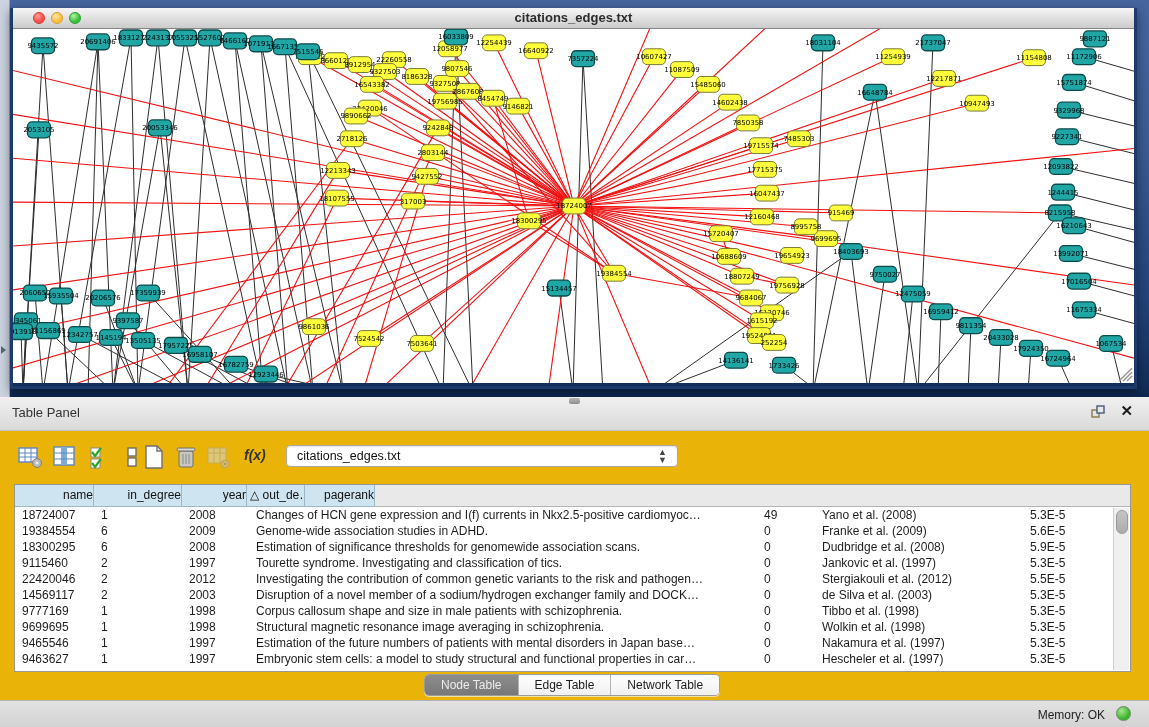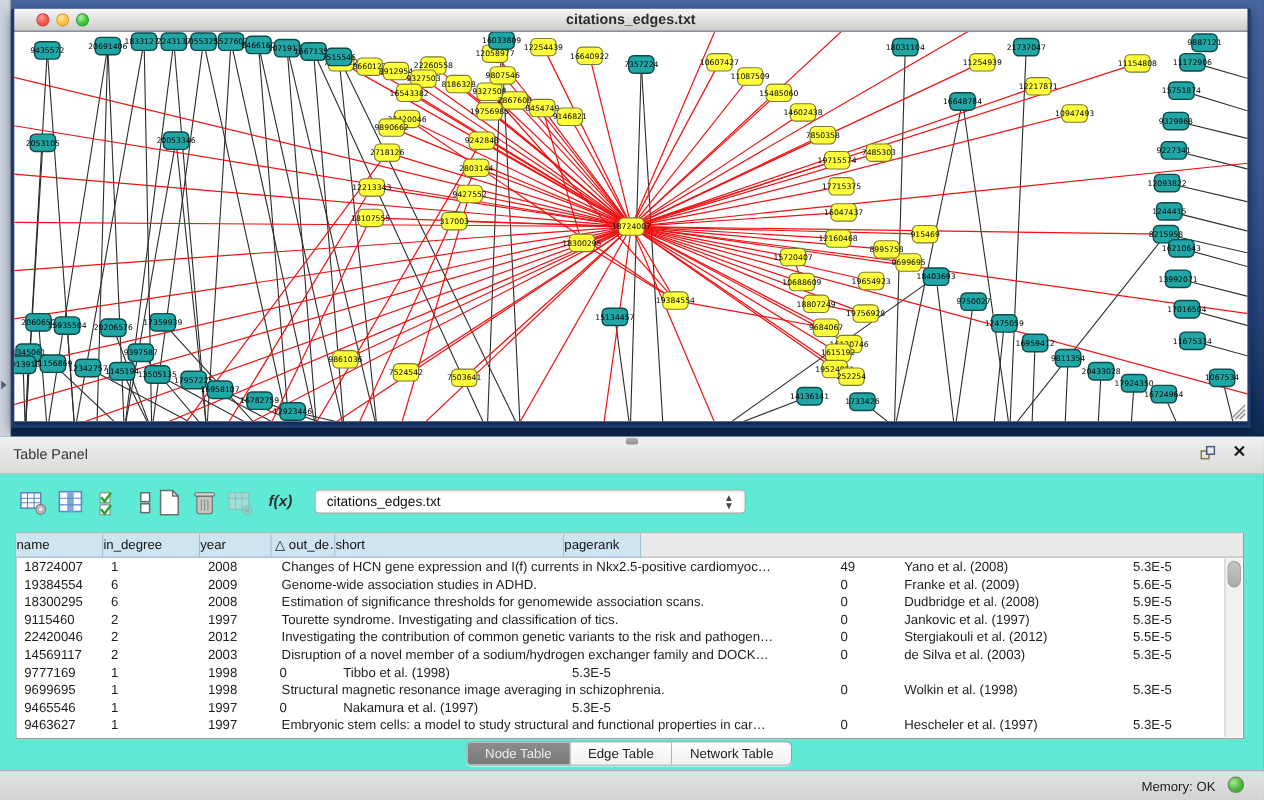--- a/index.html
+++ b/index.html
@@ -29,21 +29,21 @@
   #net-svg{width:100%;height:100%;display:block;}
 
   .edge-red{stroke:#f21010;stroke-width:1.1;}
   .edge-black{stroke:#2b2b2b;stroke-width:1;}
   .node-y{fill:#ffff3c;stroke:#7a7a33;stroke-width:1;}
   .node-t{fill:#21a6a6;stroke:#0d4a4a;stroke-width:1.3;}
   .node-label{font:7px "DejaVu Sans",sans-serif;fill:#000;text-anchor:middle;}
   .grip-line{stroke:#9a9a9a;stroke-width:1.5;}
 
   
-  #table-panel{position:absolute;left:0;top:397px;width:1149px;height:330px;background:#5eead4;}
+  #table-panel{position:absolute;left:0;top:397px;width:1149px;height:330px;background:#eab308;}
   #panel-header{position:absolute;left:0;top:0;width:1149px;height:33px;
     background:linear-gradient(#f0f0f0,#dadada);border-bottom:1px solid #c2c2c2;}
   #panel-title{position:absolute;left:12px;top:8px;font-size:13px;color:#333;}
   #splitter-handle{position:absolute;left:569px;top:1px;width:11px;height:6px;
     background:linear-gradient(#b5b5b5,#8f8f8f);border-radius:2px;}
   #float-icon{position:absolute;right:44px;top:8px;width:14px;height:14px;}
   #close-icon{position:absolute;right:16px;top:6px;font-size:15px;font-weight:bold;color:#1c1c1c;line-height:16px;}
 
   
   #toolbar{position:absolute;left:0;top:40px;width:1149px;height:40px;}
@@ -53,21 +53,21 @@
     font-family:Liberation Sans, sans-serif;font-style:italic;font-weight:bold;}
   #table-combo{position:absolute;left:286px;top:8px;width:392px;height:22px;background:#ffffff;
     border:1px solid #a9a9a9;border-radius:4px;box-sizing:border-box;box-shadow:inset 0 1px 2px rgba(0,0,0,.12);}
   #table-combo .cval{position:absolute;left:10px;top:3px;font-size:12.5px;color:#111;}
   #table-combo .steppers{position:absolute;right:10px;top:2px;font-size:9px;color:#444;line-height:8px;text-align:center;}
 
   
   #table-box{position:absolute;left:14px;top:87px;width:1117px;height:188px;background:#ffffff;
     border:1px solid #979797;box-sizing:border-box;}
   #thead{display:flex;height:22px;background:#e6e6e6;}
-  .thcell{box-sizing:border-box;height:22px;line-height:21px;font-size:12px;color:#111;text-align:left;
+  .thcell{box-sizing:border-box;height:22px;line-height:21px;font-size:12px;color:#111;text-align:right;
     background:#cfe4f1;border-right:1px solid #9db8c9;border-bottom:1px solid #9db8c9;overflow:hidden;white-space:nowrap;}
   .thcell.sorted{text-align:left;padding-left:3px;}
   .thfiller{flex:1;background:#e9e9e9;border-bottom:1px solid #b5b5b5;}
   .col0{width:79px;}.col1{width:88px;}.col2{width:65px;}.col3{width:510px;}
   .col4{width:58px;}.col5{width:208px;}.col6{width:70px;}
   #tbody{position:absolute;left:0;top:22px;right:16px;bottom:0;overflow:hidden;}
   .trow{display:flex;height:16px;}
   .tcell{box-sizing:border-box;height:16px;line-height:16px;font-size:12px;color:#1d1d1d;
     padding-left:7px;overflow:hidden;white-space:nowrap;}
   .tcell.col3{padding-left:9px;}
@@ -829,21 +829,20 @@
         <span class="steppers">▲<br>▼</span>
       </div>
     </div>
 
     <div id="table-box">
       <div id="thead">
           <div class="thcell col0">name</div>
           <div class="thcell col1">in_degree</div>
           <div class="thcell col2">year</div>
           <div class="thcell col4 sorted">△ out_de…</div>
-          <div class="thcell col5">short</div>
           <div class="thcell col6">pagerank</div>
           <div class="thfiller"></div>
         </div>
       <div id="tbody">
           <div class="trow">
             <div class="tcell col0">18724007</div>
             <div class="tcell col1">1</div>
             <div class="tcell col2">2008</div>
             <div class="tcell col3">Changes of HCN gene expression and I(f) currents in Nkx2.5-positive cardiomyoc…</div>
             <div class="tcell col4">49</div>
@@ -892,37 +891,39 @@
             <div class="tcell col2">2003</div>
             <div class="tcell col3">Disruption of a novel member of a sodium/hydrogen exchanger family and DOCK…</div>
             <div class="tcell col4">0</div>
             <div class="tcell col5">de Silva et al. (2003)</div>
             <div class="tcell col6">5.3E-5</div>
           </div>
           <div class="trow">
             <div class="tcell col0">9777169</div>
             <div class="tcell col1">1</div>
             <div class="tcell col2">1998</div>
+            <div class="tcell col3">Corpus callosum shape and size in male patients with schizophrenia.</div>
             <div class="tcell col4">0</div>
             <div class="tcell col5">Tibbo et al. (1998)</div>
             <div class="tcell col6">5.3E-5</div>
           </div>
           <div class="trow">
             <div class="tcell col0">9699695</div>
             <div class="tcell col1">1</div>
             <div class="tcell col2">1998</div>
             <div class="tcell col3">Structural magnetic resonance image averaging in schizophrenia.</div>
             <div class="tcell col4">0</div>
             <div class="tcell col5">Wolkin et al. (1998)</div>
             <div class="tcell col6">5.3E-5</div>
           </div>
           <div class="trow">
             <div class="tcell col0">9465546</div>
             <div class="tcell col1">1</div>
             <div class="tcell col2">1997</div>
+            <div class="tcell col3">Estimation of the future numbers of patients with mental disorders in Japan base…</div>
             <div class="tcell col4">0</div>
             <div class="tcell col5">Nakamura et al. (1997)</div>
             <div class="tcell col6">5.3E-5</div>
           </div>
           <div class="trow">
             <div class="tcell col0">9463627</div>
             <div class="tcell col1">1</div>
             <div class="tcell col2">1997</div>
             <div class="tcell col3">Embryonic stem cells: a model to study structural and functional properties in car…</div>
             <div class="tcell col4">0</div>

